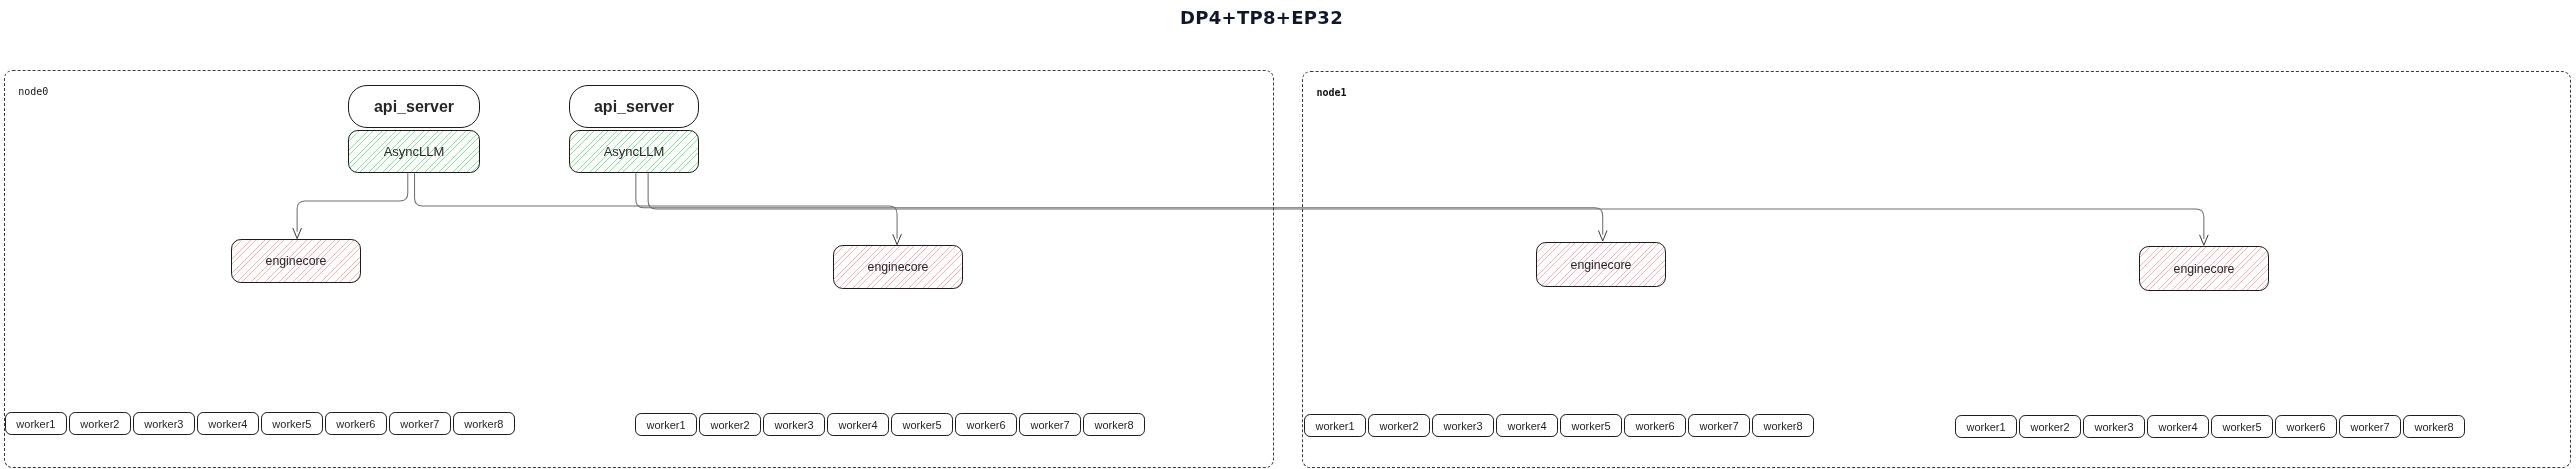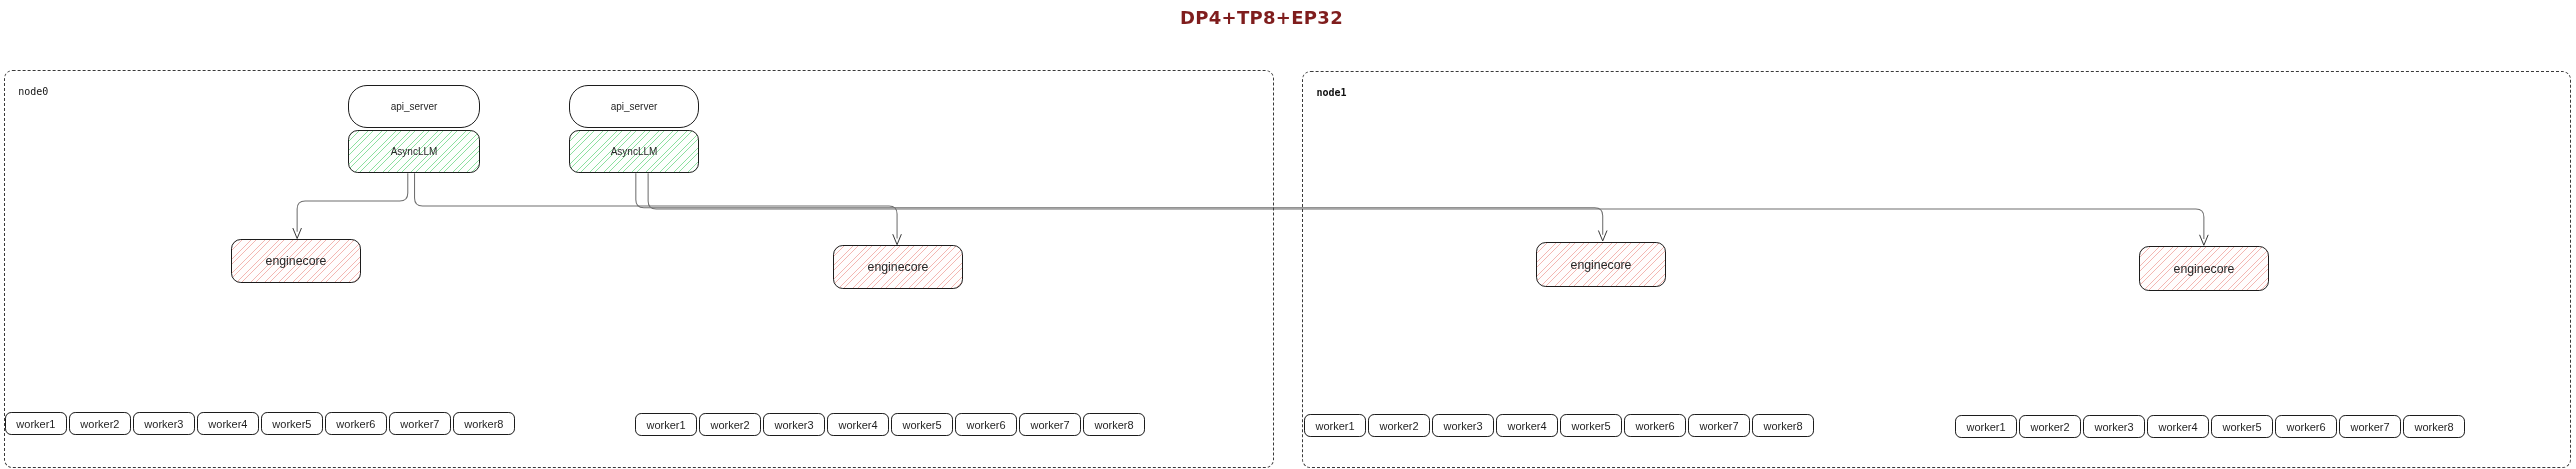--- a/index.html
+++ b/index.html
@@ -2,37 +2,37 @@
 <html style="--border: #1c1c1c; --edge: #6f6f6f; --arrow: #333333; --green-hatch: #8ddfa0; --pink-hatch: #f3b7b2;font-size:9.8px"><head>
 <meta charset="utf-8">
 <style>
   html,body{margin:0;padding:0;background:#fff;}
   .canvas{
     position:relative;width:2576px;height:469px;background:#fff;overflow:hidden;
     font-family:"Liberation Sans",sans-serif;color:#202020;
   }
   .title{
     position:absolute;left:1180px;top:7.4px;width:160px;
-    font-size:18px;font-weight:600;letter-spacing:0.3px;color:#7f1d1d;
+    font-size:18px;font-weight:600;letter-spacing:0.3px;color:#0f172a;
     font-family:"DejaVu Sans",sans-serif;
   }
   .cluster{
     position:absolute;border:1px dashed #3a3a3a;border-radius:8.6px;background:transparent;
   }
   .cluster-label{
     position:absolute;left:13.5px;top:14.8px;
     font-family:"DejaVu Sans Mono",monospace;font-size:10px;color:#111;
   }
   .box{
     position:absolute;box-sizing:border-box;border:1.2px solid var(--border,#1c1c1c);
     display:flex;align-items:center;justify-content:center;background:#fff;color:#262626;
   }
-  .stackbox{border-radius:19px;font-size:10px;}
+  .stackbox{border-radius:19px;font-size:16px;font-weight:bold;}
   .asyncllm{
-    border-radius:9.8px;font-size:10px;
+    border-radius:9.8px;font-size:13px;
     background-color:#fdfffd;
     background-image:repeating-linear-gradient(135deg,var(--green-hatch,#8ddfa0) 0px,var(--green-hatch,#8ddfa0) 0.7px,transparent 0.7px,transparent 3.3px);
   }
   .enginecore{
     border-radius:9.8px;font-size:12.3px;
     background-color:#fffdfd;
     background-image:repeating-linear-gradient(135deg,var(--pink-hatch,#f3b7b2) 0px,var(--pink-hatch,#f3b7b2) 0.7px,transparent 0.7px,transparent 3.3px);
   }
   .worker-row{position:absolute;display:flex;gap:2px;}
   .worker{

